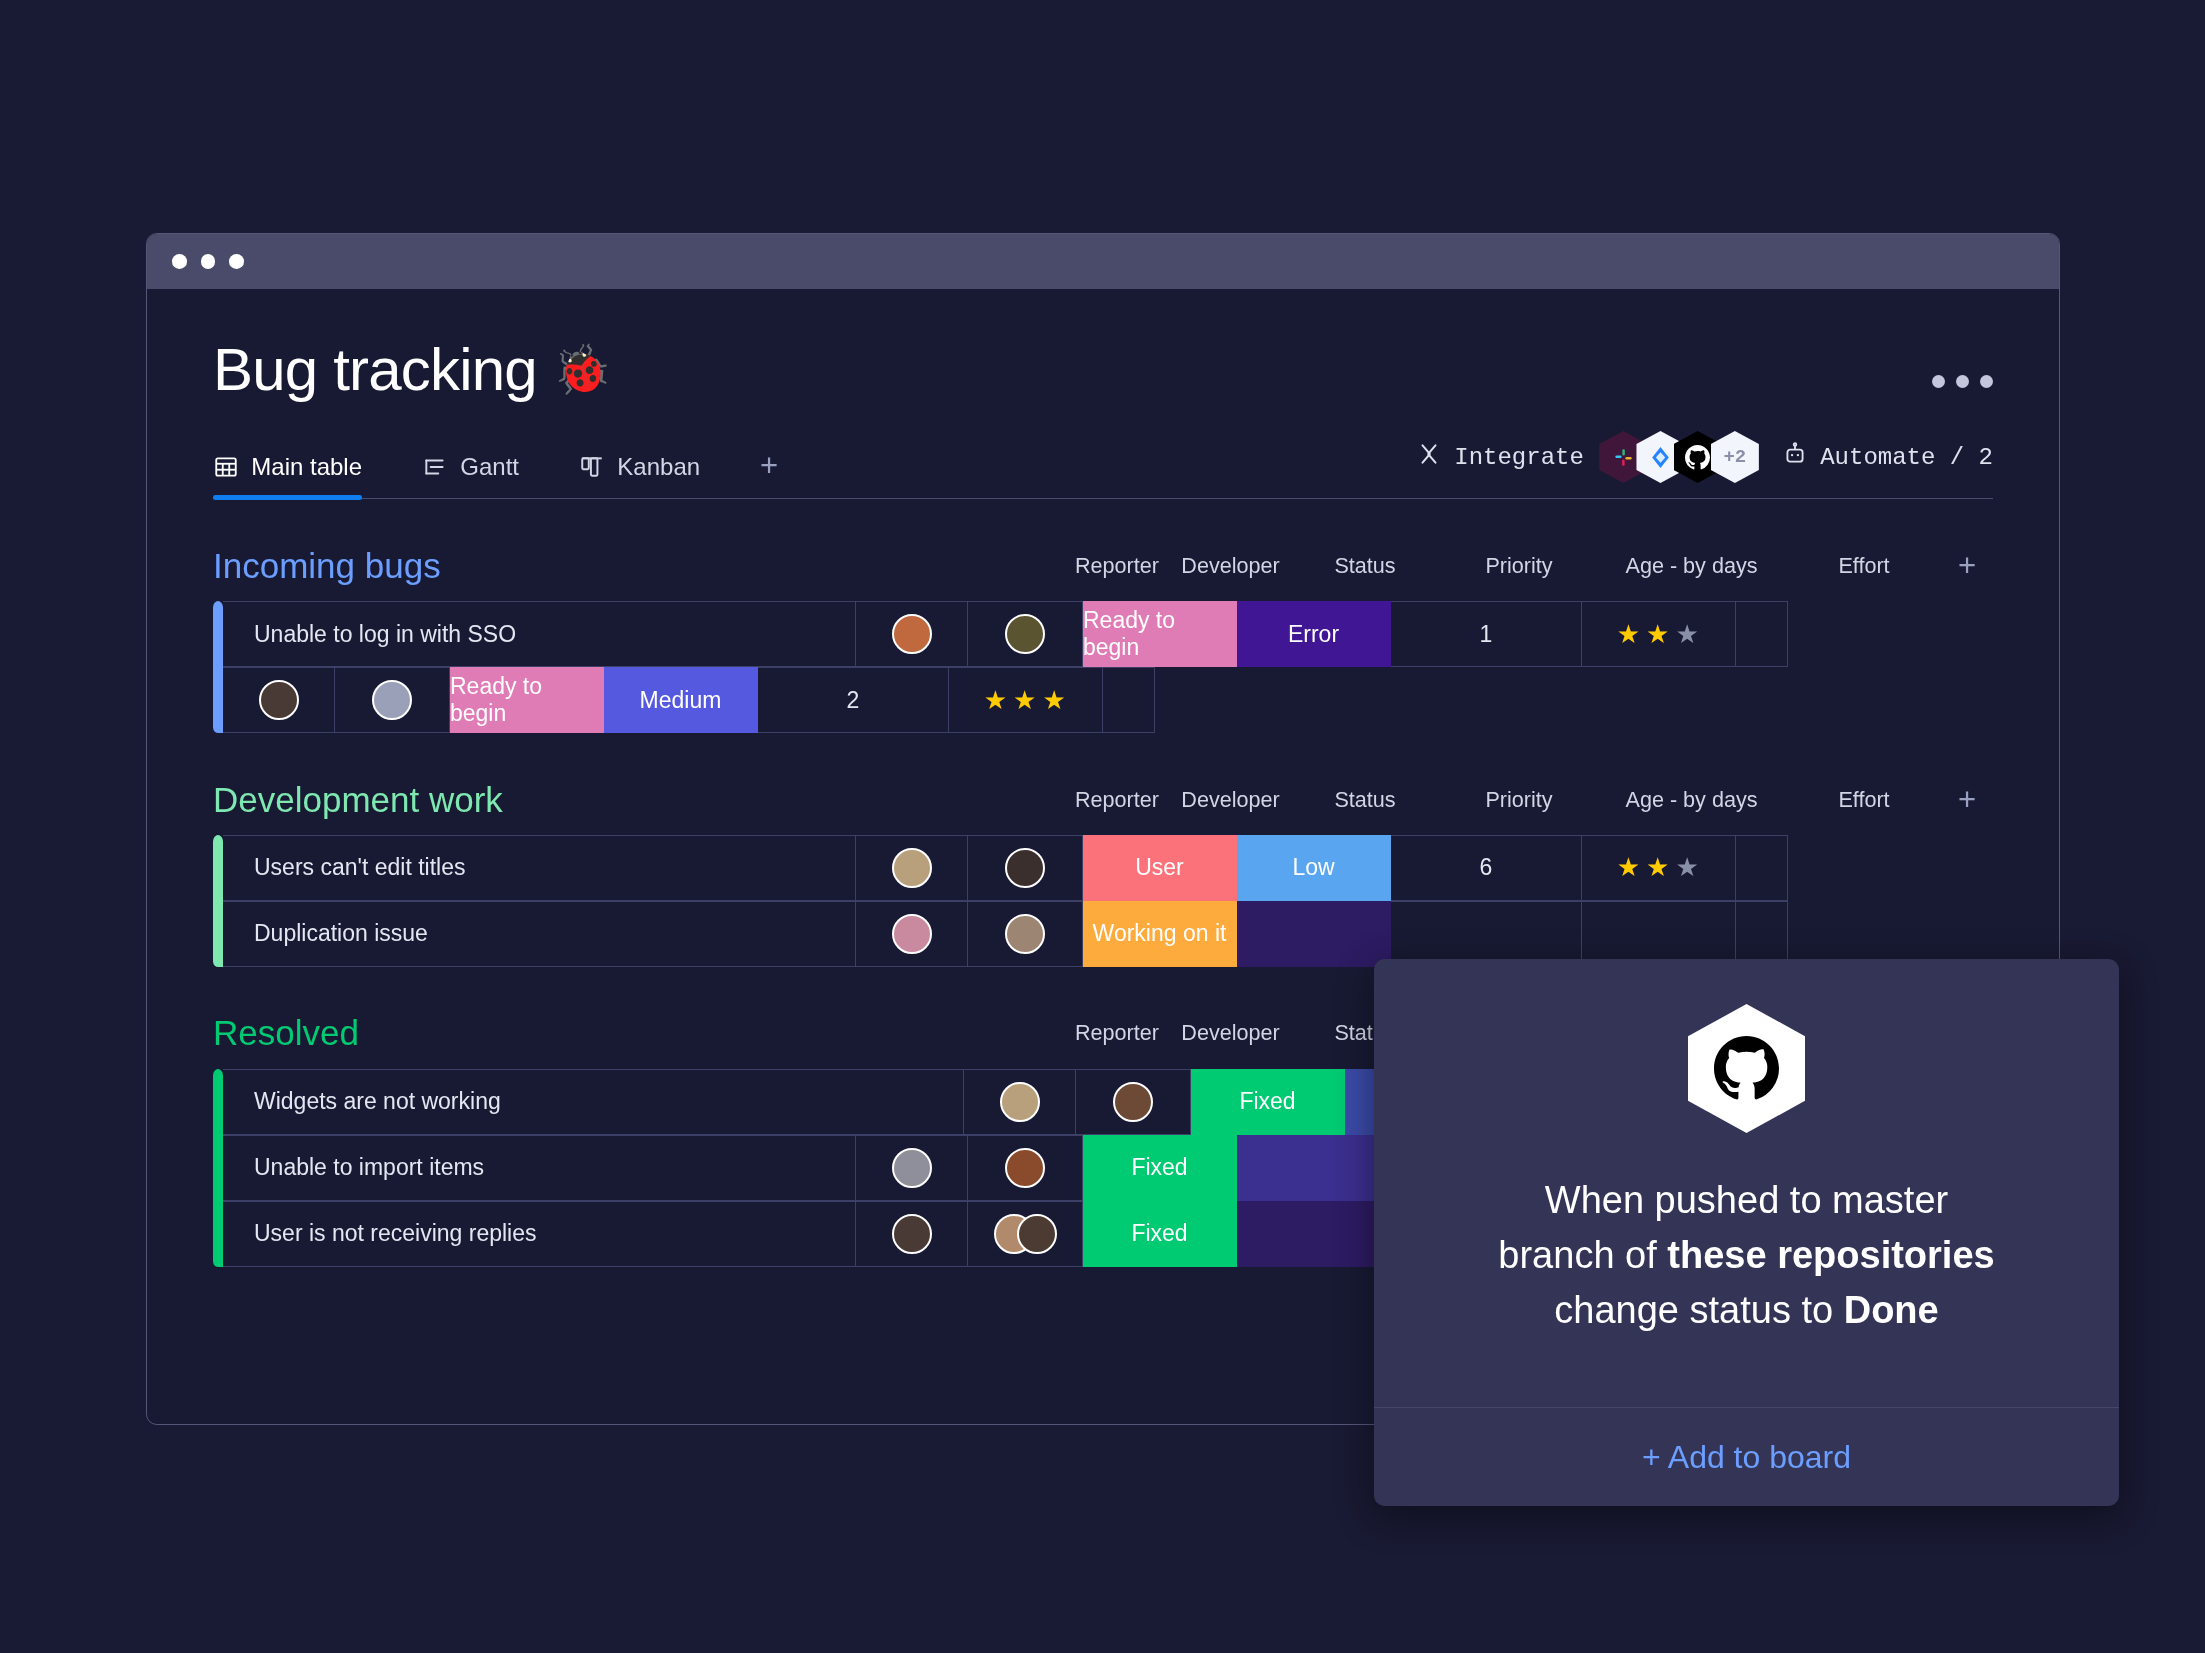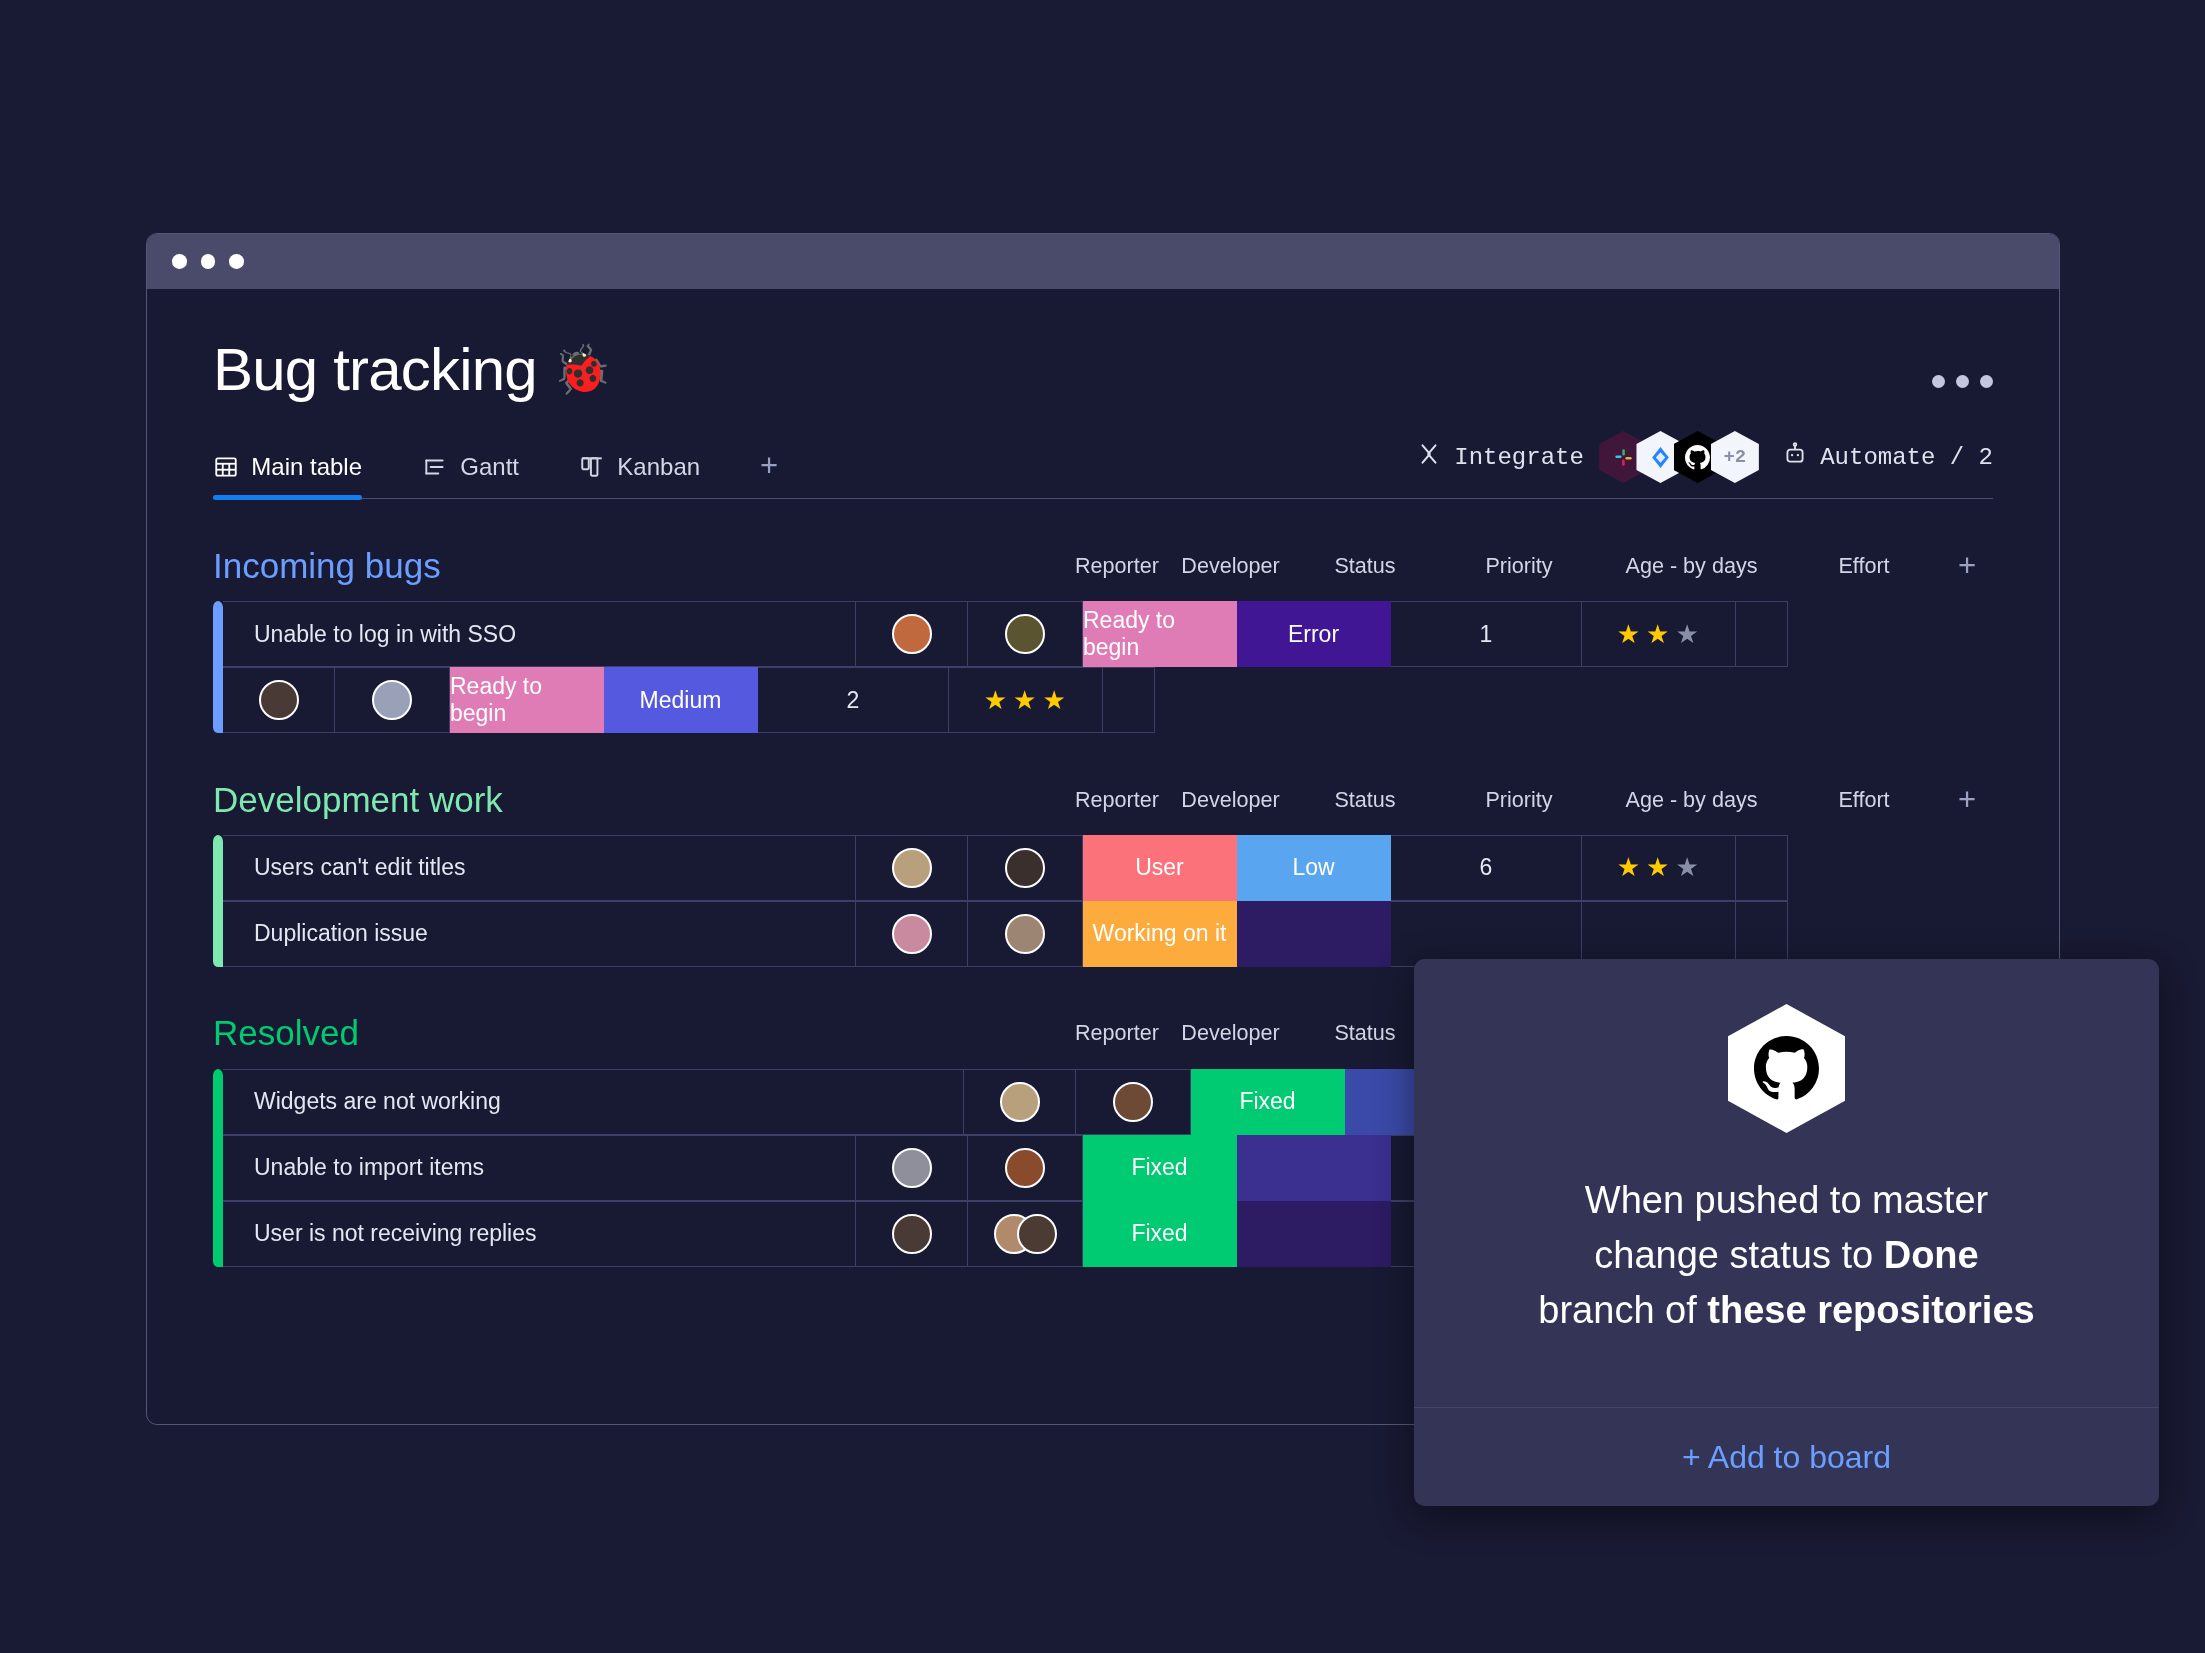--- a/index.html
+++ b/index.html
@@ -89,21 +89,21 @@
            font-size: 26px; letter-spacing: 1.5px; }
   .star-on { color: #ffcb00; }
   .star-off { color: #8a8fa8; }
 
   
   .popup {
     position: absolute; left: 1374px; top: 959px;
     width: 745px; height: 547px;
     background: #333456; border-radius: 10.8px;
     box-shadow: 0 9.2px 37px rgba(0,0,0,.45);
-    display: flex; flex-direction: column; overflow: hidden; margin-left: 40px;
+    display: flex; flex-direction: column; overflow: hidden;
   }
   .popup-main { flex: 1; display: flex; flex-direction: column; align-items: center;
                 padding: 45px 49px 0; }
   .gh-hex { width: 117px; height: 129px; background: #ffffff;
             clip-path: polygon(50% 0%, 100% 25%, 100% 75%, 50% 100%, 0% 75%, 0% 25%);
             display: flex; align-items: center; justify-content: center; }
   .popup-text { margin-top: 40px; text-align: center; color: #ffffff;
                 font-size: 38px; line-height: 1.45; font-weight: 300; }
   .popup-text b { font-weight: 700; }
   .popup-foot { height: 99px; border-top: 1.5px solid #45466b;
@@ -420,24 +420,24 @@
   <div class="popup">
     <div class="popup-main">
       <div class="gh-hex">
         <svg width="65" height="65" viewBox="0 0 16 16" fill="#000000">
           <path d="M8 0C3.58 0 0 3.58 0 8c0 3.54 2.29 6.53 5.47 7.59.4.07.55-.17.55-.38 0-.19-.01-.82-.01-1.49-2.01.37-2.53-.49-2.69-.94-.09-.23-.48-.94-.82-1.13-.28-.15-.68-.52-.01-.53.63-.01 1.08.58 1.23.82.72 1.21 1.87.87 2.33.66.07-.52.28-.87.51-1.07-1.78-.2-3.64-.89-3.64-3.95 0-.87.31-1.59.82-2.15-.08-.2-.36-1.02.08-2.12 0 0 .67-.21 2.2.82a7.4 7.4 0 0 1 2-.27c.68 0 1.36.09 2 .27 1.53-1.04 2.2-.82 2.2-.82.44 1.1.16 1.92.08 2.12.51.56.82 1.27.82 2.15 0 3.07-1.87 3.75-3.65 3.95.29.25.54.73.54 1.48 0 1.07-.01 1.93-.01 2.2 0 .21.15.46.55.38A8.01 8.01 0 0 0 16 8c0-4.42-3.58-8-8-8z"></path>
         </svg>
       </div>
       <div class="popup-text">
         <div>When pushed to master</div>
         <div>
+          <span>branch of </span><b>these repositories</b>
+        </div>
+        <div>
           <span>change status to </span><b>Done</b>
-        </div>
-        <div>
-          <span>branch of </span><b>these repositories</b>
         </div>
       </div>
     </div>
     <div class="popup-foot">+ Add to board</div>
   </div>
 
 </div>
 
 
 </body></html>

